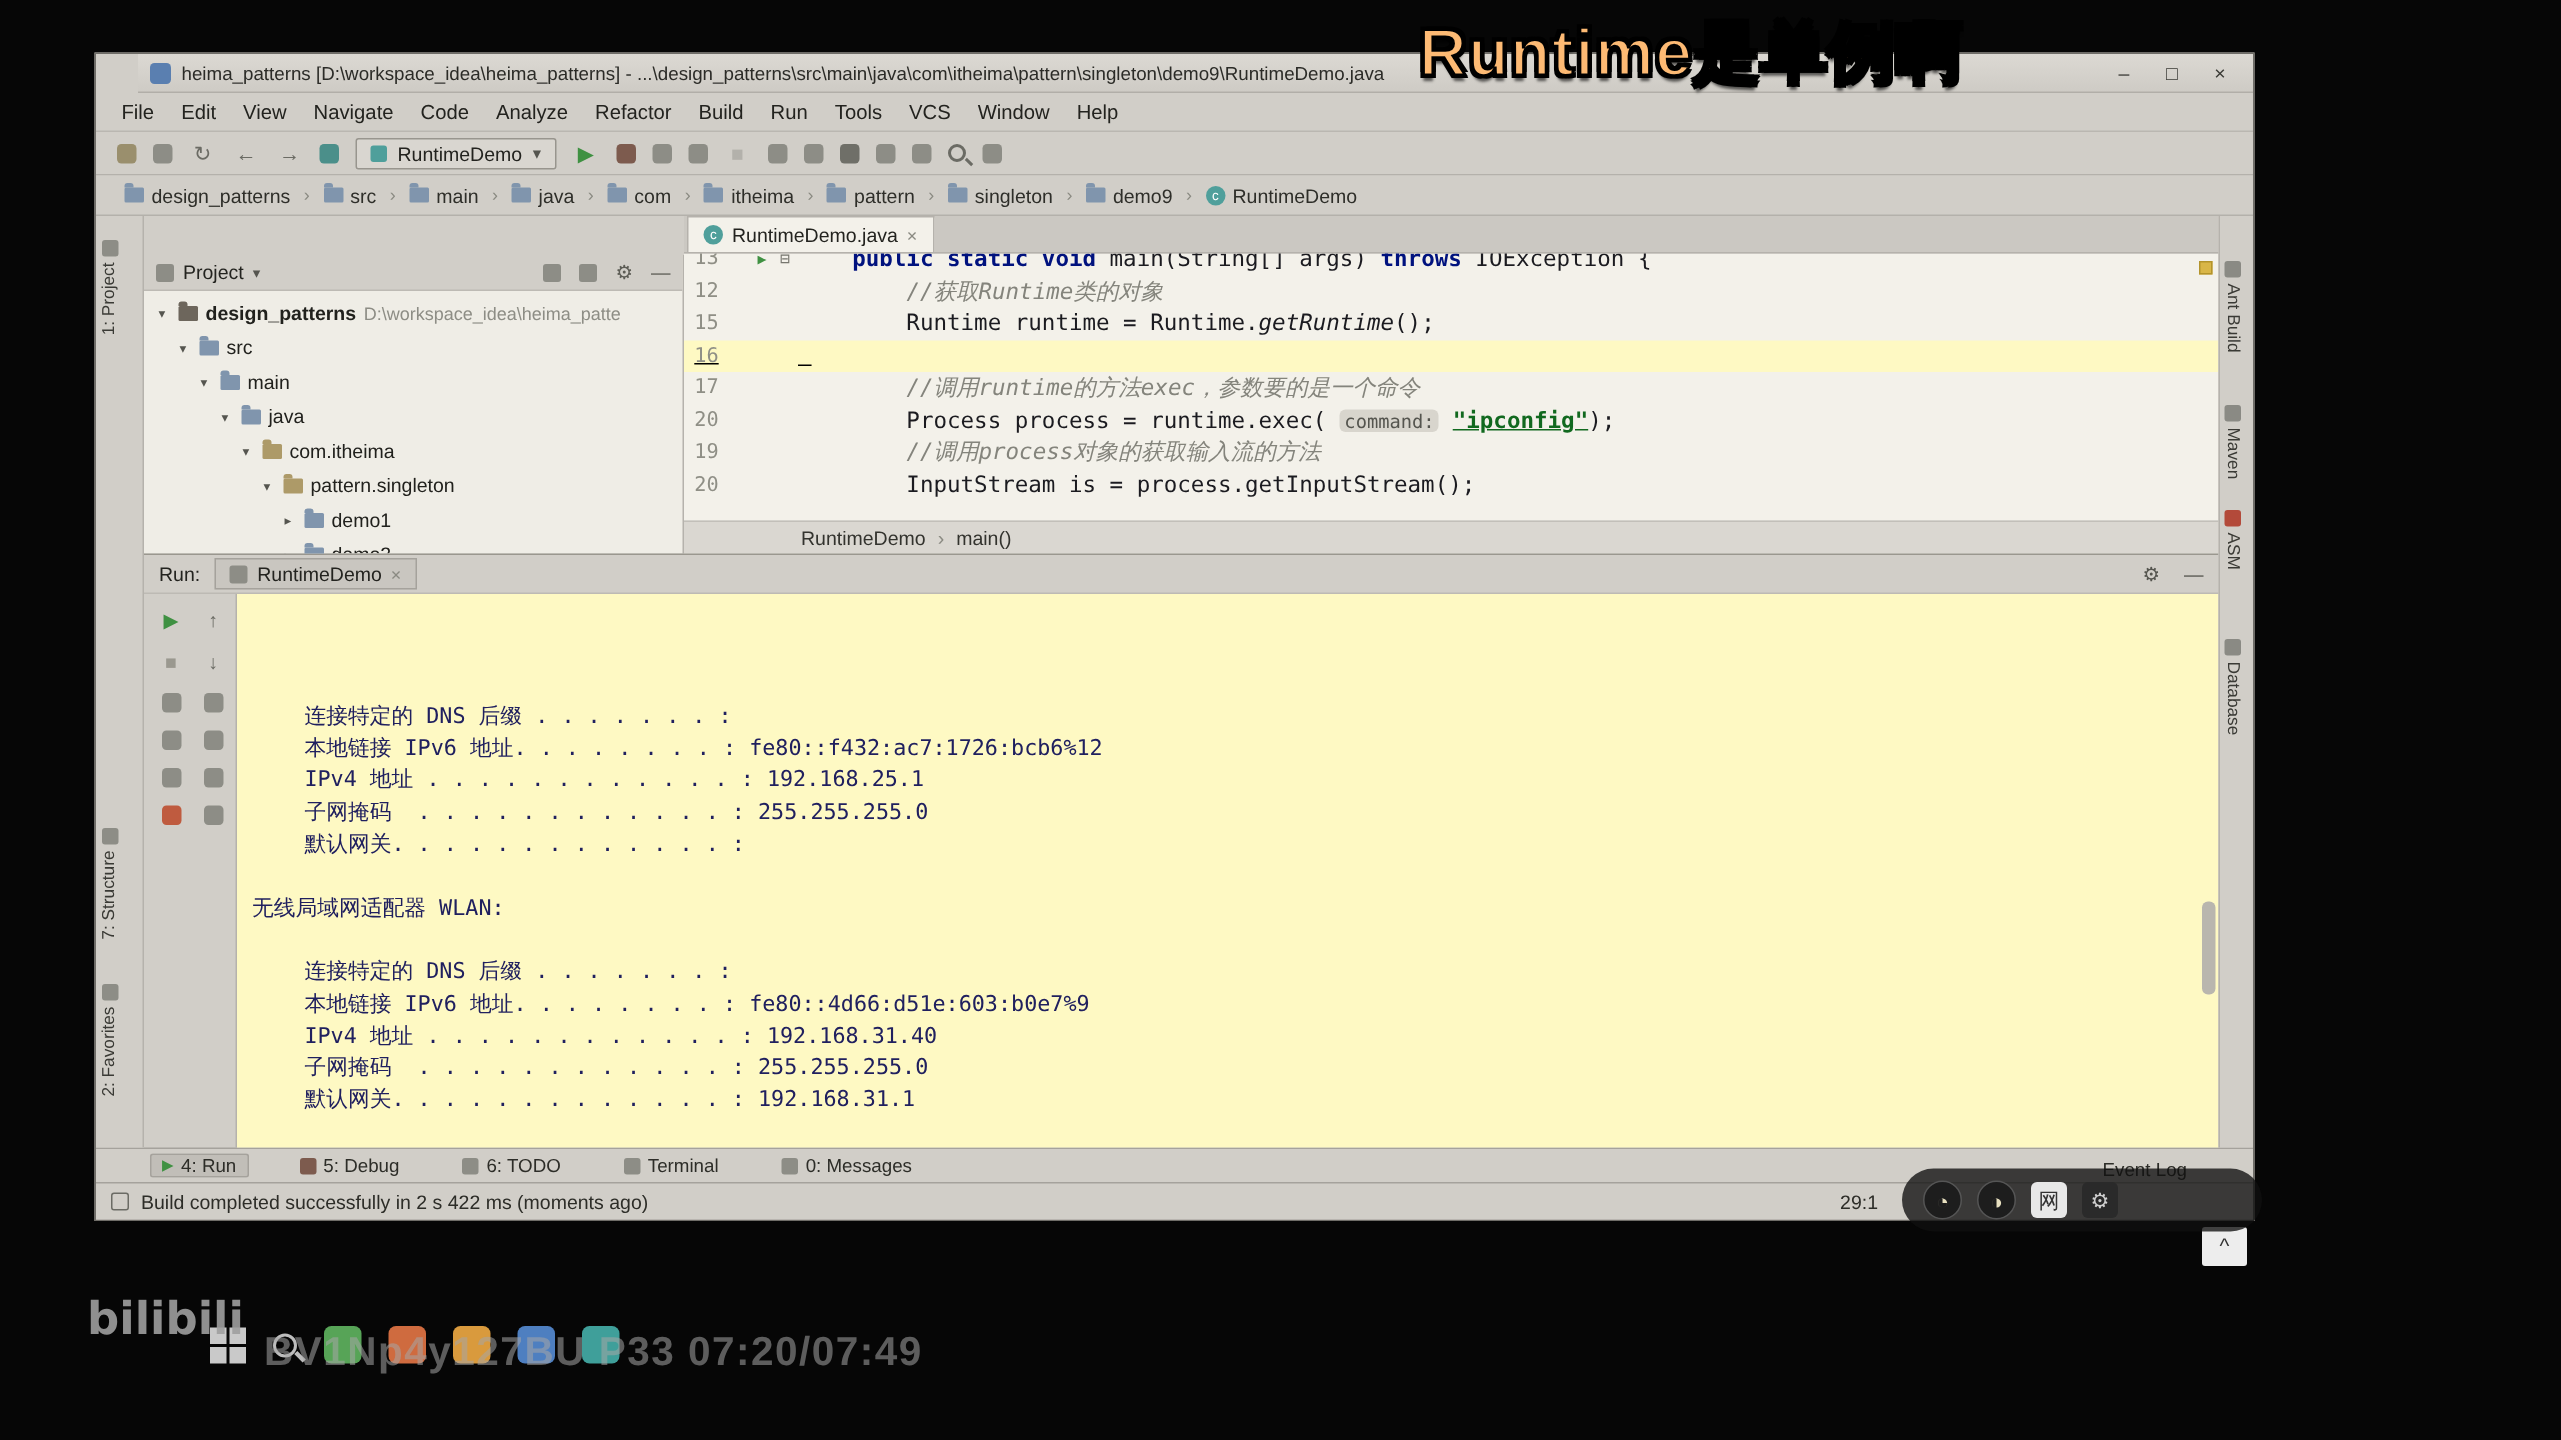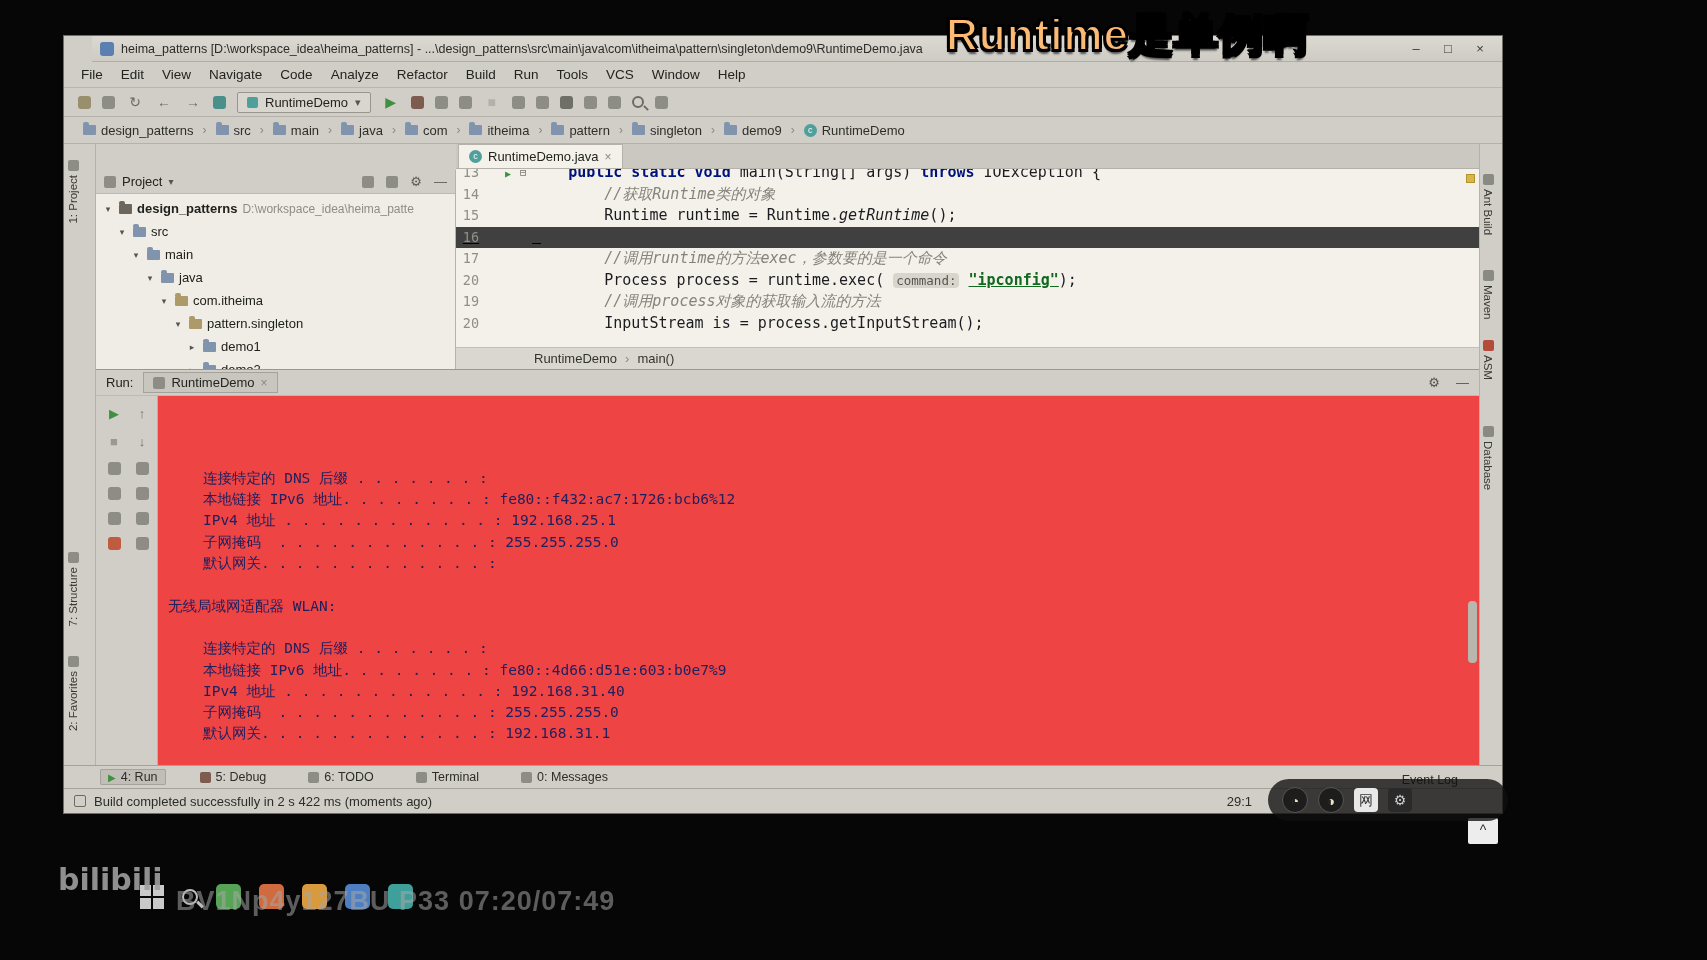--- a/index.html
+++ b/index.html
@@ -86,21 +86,21 @@
   .tab-row { height:25px; flex:none; background:#cbc8c2; border-bottom:1px solid #b5b2ac;
              display:flex; align-items:flex-end; padding-left:2px; }
   .etab { height:24px; background:#f3f1ea; border:1px solid #b5b2ac; border-bottom:none;
           display:inline-flex; align-items:center; gap:6px; padding:0 10px; font-size:13px; color:#23231f; }
   .tab-close { color:#8a8a82; font-size:12px; }
 
   .code-wrap { flex:1; min-height:0; position:relative; overflow:hidden; }
   .code-scroll { margin-top:-7px; }
   .code-line { display:flex; font-family:"DejaVu Sans Mono", monospace; font-size:15px;
                line-height:21.5px; white-space:pre; }
-  .code-line.caret-line { background:#404040;text-decoration:underline; }
+  .code-line.caret-line { background:#fef9c3;text-decoration:underline; }
   .gutter-num { flex:none; width:36px; text-align:center; padding-right:6px; color:#8f8f86; font-size:13.5px; }
   .fold-col { flex:none; width:40px; position:relative; }
   .run-marker { position:absolute; left:13px; top:1px; color:#3f9142; font-size:10px; }
   .fold-glyph { position:absolute; left:28px; top:0; color:#77776f; font-size:11px; }
   .code-text { flex:1; }
   .seg.plain { color:#1b1b20; }
   .seg.kw { color:#00127e; font-weight:bold; }
   .seg.comment { color:#84847c; font-style:italic; }
   .seg.string { color:#11691f; font-weight:bold; text-decoration:underline; }
   .seg.method { color:#1b1b20; font-style:italic; }
@@ -120,21 +120,21 @@
   .console-chip { width:12px; height:12px; border-radius:2px; background:#8d8d86; }
   .rh-icons { margin-left:auto; display:flex; gap:16px; font-size:13px; color:#55554f; }
 
   .run-body { flex:1; min-height:0; display:flex; }
   .run-gutter { width:62px; flex:none; background:#d1cec8; border-right:1px solid #b5b2ac;
                 display:flex; gap:8px; padding:10px 0 0 8px; }
   .rg-col { width:20px; display:flex; flex-direction:column; gap:12px; align-items:center; }
   .rg-icon { width:16px; height:16px; line-height:16px; text-align:center; font-size:13px; color:#6b6b64; }
   .rg-icon.chip { width:13px; height:13px; border-radius:3px; background:#8d8d86; }
 
-  .console { flex:1; min-width:0; position:relative; background:#ef4444; overflow:hidden;
+  .console { flex:1; min-width:0; position:relative; background:#fef9c3; overflow:hidden;
              padding:8px 14px 0 10px; font-family:"DejaVu Sans Mono", monospace;
              font-size:14.5px; line-height:21.3px; color:#20205f; white-space:pre; }
   .console-line { min-height:21.3px; }
   .console-scrollthumb { position:absolute; right:2px; top:205px; width:9px; height:62px;
                          background:#b9b6ae; border-radius:4px; }
 
   .bottom-tabs { height:23px; flex:none; background:#d1cec8; border-top:1px solid #a5a29c;
                  display:flex; align-items:center; gap:26px; padding-left:36px;
                  font-size:12.5px; color:#2d2d28; }
   .btab { display:inline-flex; align-items:center; gap:5px; padding:1px 8px; border-radius:2px; }
@@ -372,21 +372,21 @@
             <div class="tab-row">
               <div class="etab">
                 <span class="classicon">c</span>
                 <span>RuntimeDemo.java</span>
                 <span class="tab-close">×</span>
               </div>
             </div>
             <div class="code-wrap">
               <div class="code-scroll" id="codeLines">
                   <div class="code-line"><span class="gutter-num">13</span><span class="fold-col"><span class="run-marker">▶</span><span class="fold-glyph">⊟</span></span><span class="code-text"><span class="seg plain">    </span><span class="seg kw">public static void </span><span class="seg plain">main</span><span class="seg plain">(String[] args) </span><span class="seg kw">throws</span><span class="seg plain"> IOException {</span></span></div>
-                  <div class="code-line"><span class="gutter-num">14</span><span class="fold-col"></span><span class="code-text"><span class="seg plain">        </span><span class="seg comment">//获取Runtime类的对象</span></span></div>
+                  <div class="code-line"><span class="gutter-num">12</span><span class="fold-col"></span><span class="code-text"><span class="seg plain">        </span><span class="seg comment">//获取Runtime类的对象</span></span></div>
                   <div class="code-line"><span class="gutter-num">15</span><span class="fold-col"></span><span class="code-text"><span class="seg plain">        Runtime runtime = Runtime.</span><span class="seg method">getRuntime</span><span class="seg plain">();</span></span></div>
                   <div class="code-line caret-line"><span class="gutter-num">16</span><span class="fold-col"></span><span class="code-text"> </span></div>
                   <div class="code-line"><span class="gutter-num">17</span><span class="fold-col"></span><span class="code-text"><span class="seg plain">        </span><span class="seg comment">//调用runtime的方法exec，参数要的是一个命令</span></span></div>
                   <div class="code-line"><span class="gutter-num">20</span><span class="fold-col"></span><span class="code-text"><span class="seg plain">        Process process = runtime.exec( </span><span class="seg hint">command:</span><span class="seg plain"> </span><span class="seg string">"ipconfig"</span><span class="seg plain">);</span></span></div>
                   <div class="code-line"><span class="gutter-num">19</span><span class="fold-col"></span><span class="code-text"><span class="seg plain">        </span><span class="seg comment">//调用process对象的获取输入流的方法</span></span></div>
                   <div class="code-line"><span class="gutter-num">20</span><span class="fold-col"></span><span class="code-text"><span class="seg plain">        InputStream is = process.getInputStream();</span></span></div>
                 </div>
               <span class="inspect-marker"></span>
             </div>
             <div class="editor-crumb" id="editorCrumb">

